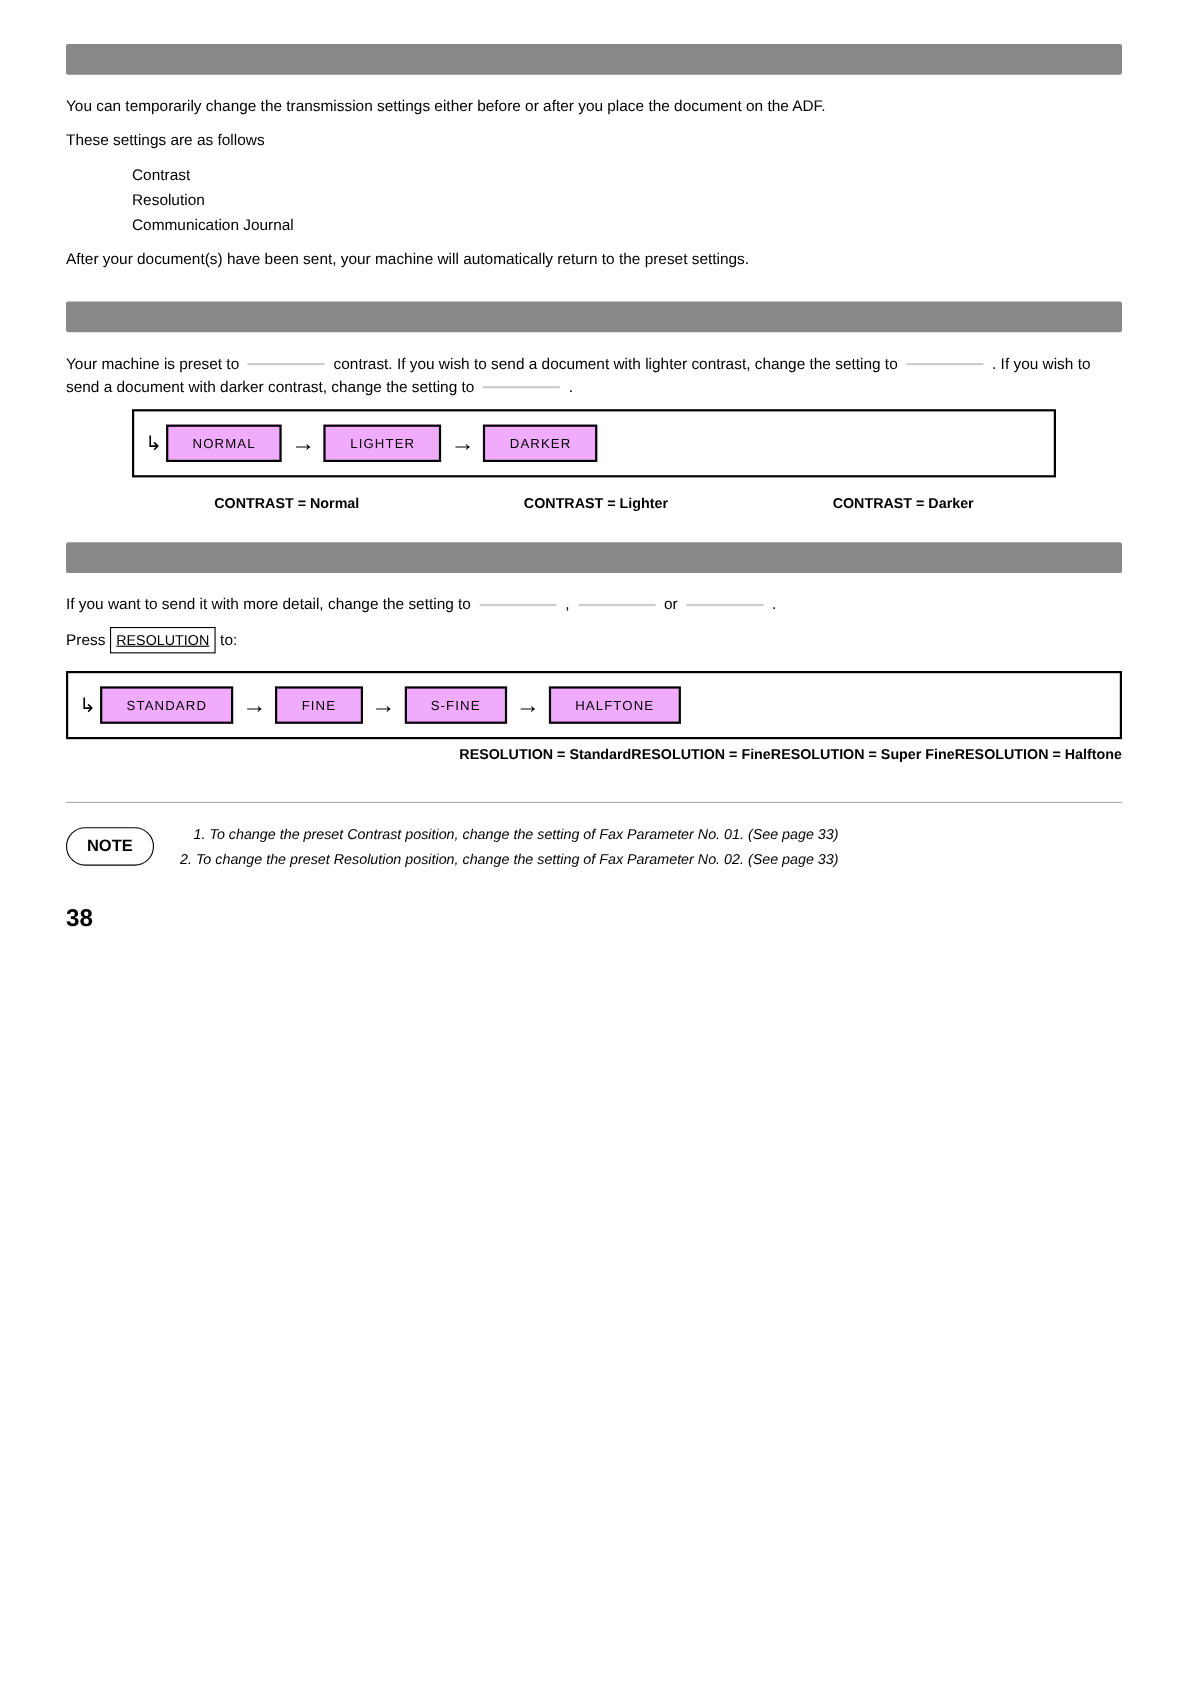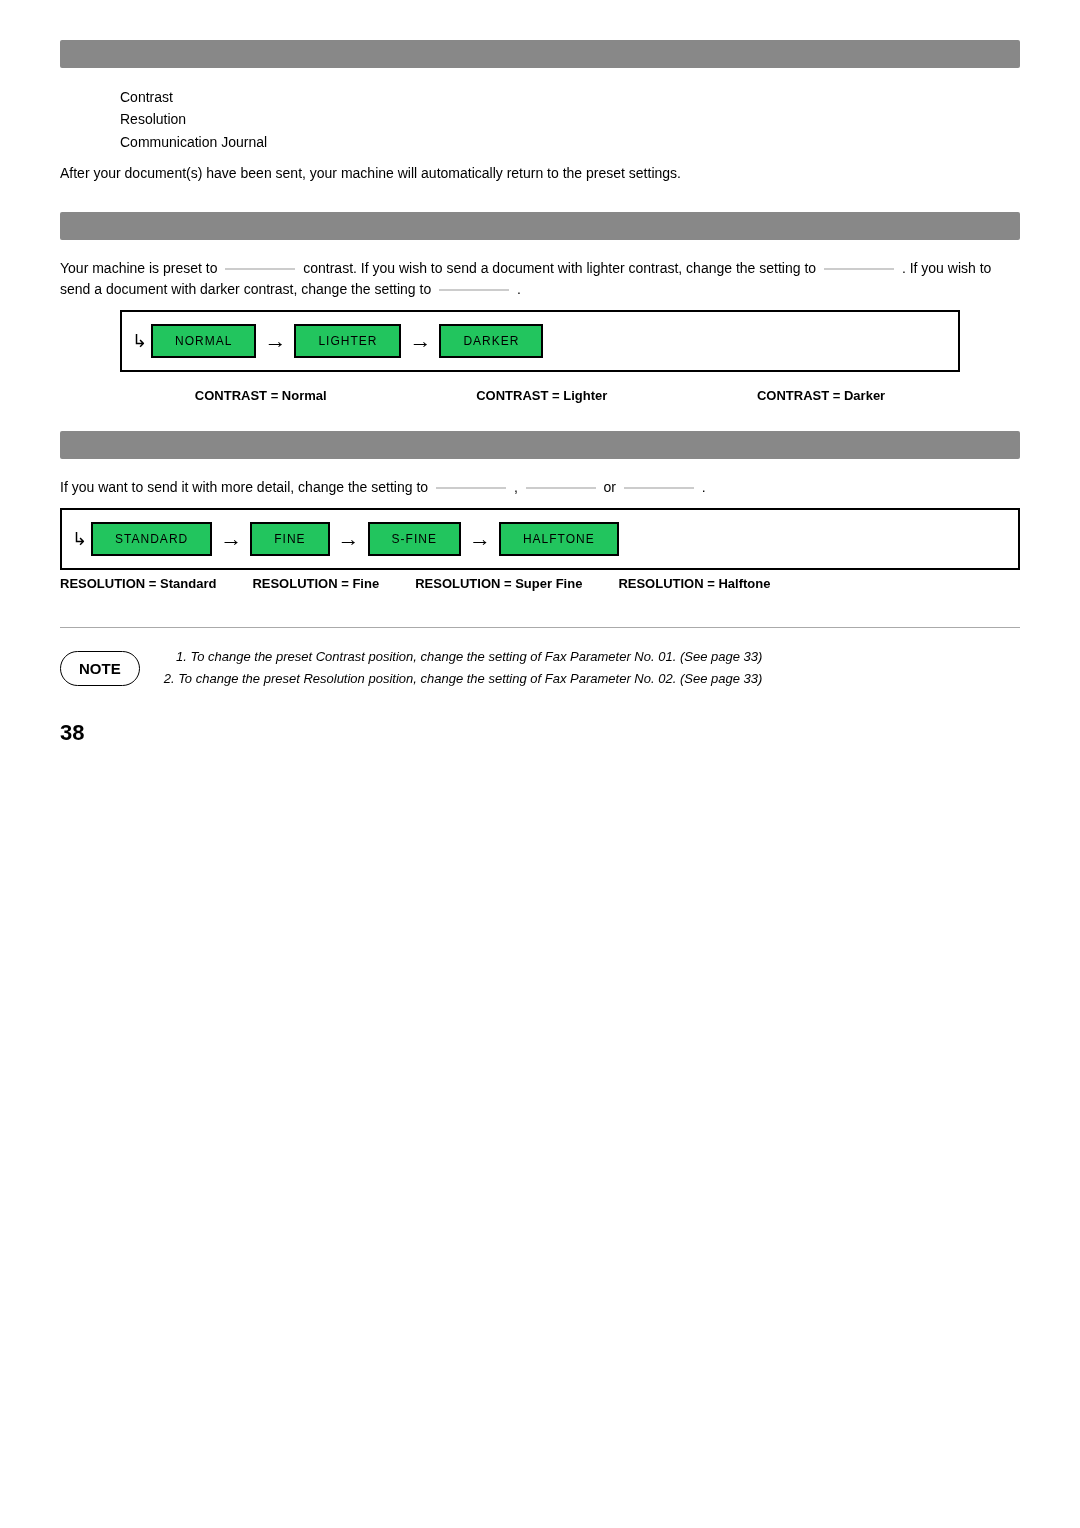--- a/index.html
+++ b/index.html
@@ -62,21 +62,21 @@
       margin-right: 4px;
     }
 
     .flow-box {
       border: 2px solid #000;
       padding: 8px 22px;
       font-size: 12px;
       letter-spacing: 1px;
       text-transform: uppercase;
       font-weight: normal;
-      background: #22c55e;
+      background: #f0abfc;
     }
 
     .flow-arrow {
       display: flex;
       align-items: center;
       margin: 0 8px;
       font-size: 22px;
       font-weight: bold;
     }
 
@@ -97,22 +97,21 @@
       display: flex;
       align-items: center;
       margin: 10px 0px 6px 0px;
       border: 2px solid #000;
       padding: 12px 10px;
     }
 
     .flow-labels-res {
       display: flex;
       margin: 0 0 20px 0;
-      justify-content: flex-start;
-      gap: 36px;
+      justify-content: flex-end;
     }
 
     
     .note-section {
       display: flex;
       align-items: flex-start;
       margin-top: 36px;
       border-top: 1.5px solid #aaa;
       padding-top: 18px;
     }
@@ -156,20 +155,22 @@
 
     .resolution-section-body {
       margin-bottom: 10px;
     }
   </style>
 </head>
 <body>
 
 <div class="section">
   <div class="section-header"></div>
+  <p>You can temporarily change the transmission settings either before or after you place the document on the ADF.</p>
+  <p>These settings are as follows</p>
   <div class="settings-list">
     <div>Contrast</div>
     <div>Resolution</div>
     <div>Communication Journal</div>
   </div>
   <p>After your document(s) have been sent, your machine will automatically return to the preset settings.</p>
 </div>
 
 <div class="section">
   <div class="section-header"></div>
@@ -206,20 +207,25 @@
   <div class="resolution-section-body">
     <p>
       <span>If you want to send it with more detail, change the setting to</span>
       <span class="inline-blank"></span>
       <span>,</span>
       <span class="inline-blank"></span>
       <span>or</span>
       <span class="inline-blank"></span>
       <span>.</span>
     </p>
+    <div class="press-line">
+      <span>Press</span>
+      <span class="key-box">RESOLUTION</span>
+      <span>to:</span>
+    </div>
   </div>
 
   <div class="flow-diagram-res flow-diagram">
     <span class="flow-arrow-entry">↳</span>
     <div class="flow-box">Standard</div>
     <div class="flow-arrow">→</div>
     <div class="flow-box">Fine</div>
     <div class="flow-arrow">→</div>
     <div class="flow-box">S-Fine</div>
     <div class="flow-arrow">→</div>

